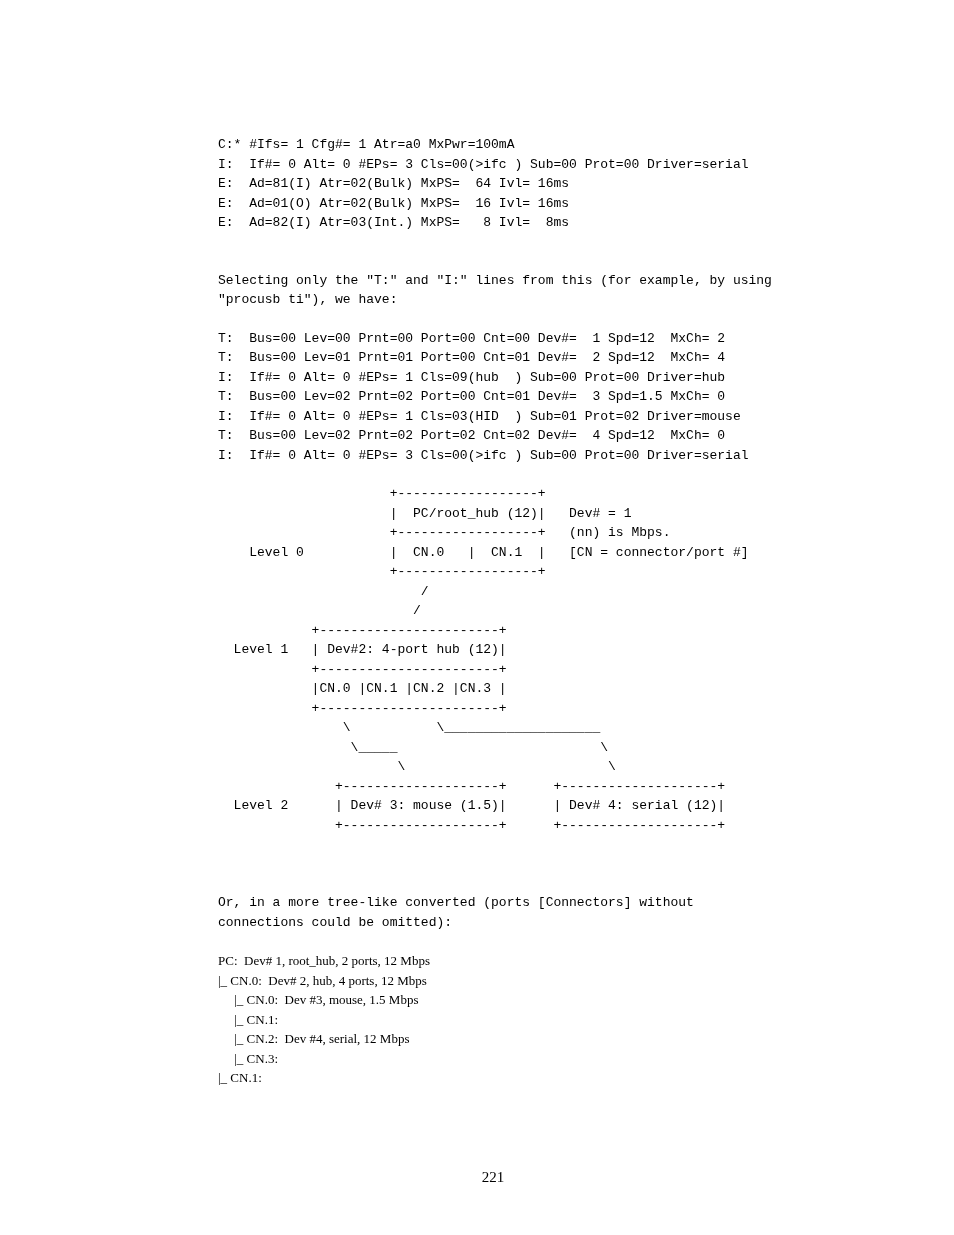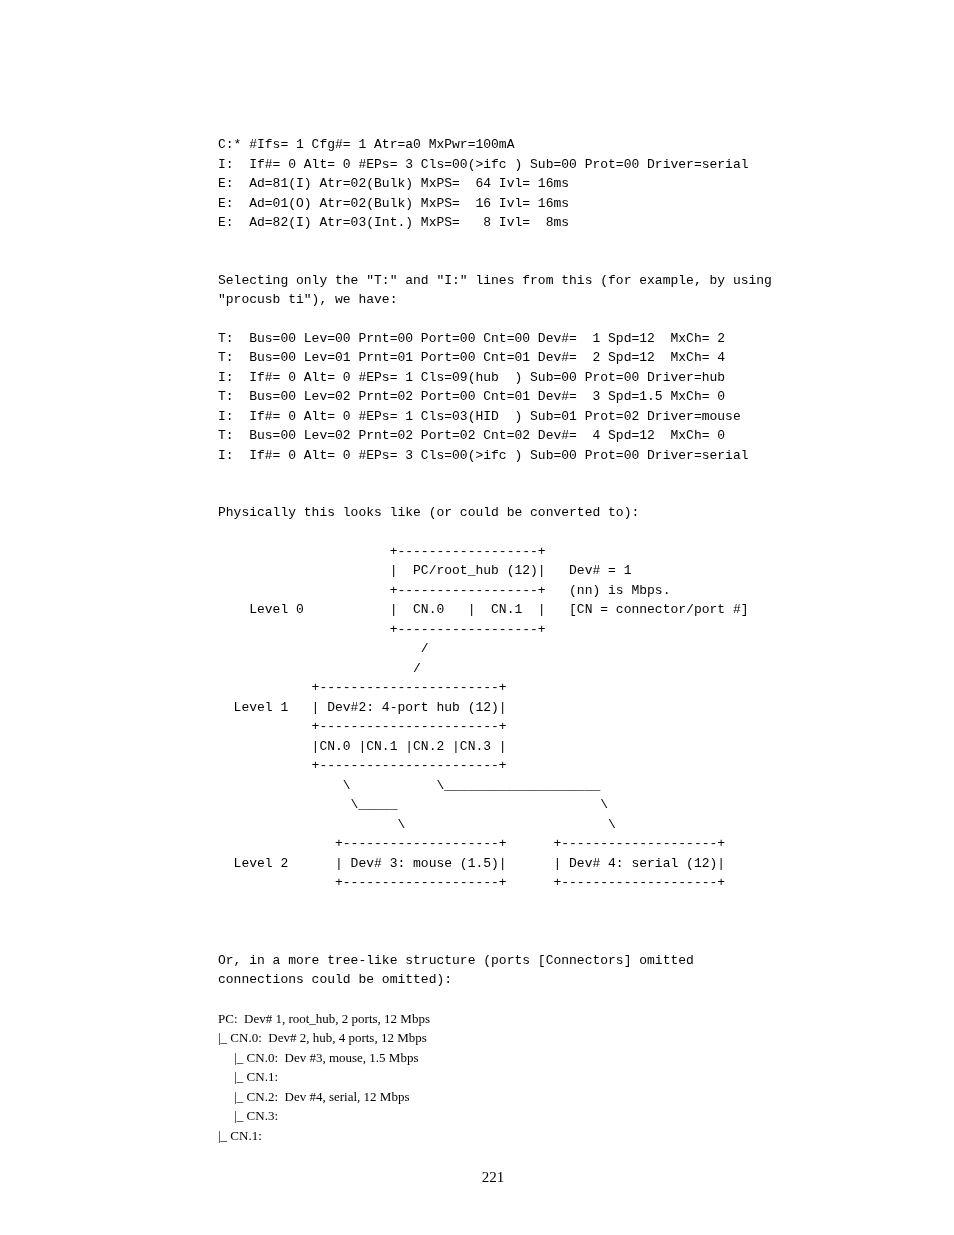--- a/index.html
+++ b/index.html
@@ -49,42 +49,41 @@
 "procusb ti"), we have:</pre>
 
   <pre style="margin-top:19px;">T:  Bus=00 Lev=00 Prnt=00 Port=00 Cnt=00 Dev#=  1 Spd=12  MxCh= 2
 T:  Bus=00 Lev=01 Prnt=01 Port=00 Cnt=01 Dev#=  2 Spd=12  MxCh= 4
 I:  If#= 0 Alt= 0 #EPs= 1 Cls=09(hub  ) Sub=00 Prot=00 Driver=hub
 T:  Bus=00 Lev=02 Prnt=02 Port=00 Cnt=01 Dev#=  3 Spd=1.5 MxCh= 0
 I:  If#= 0 Alt= 0 #EPs= 1 Cls=03(HID  ) Sub=01 Prot=02 Driver=mouse
 T:  Bus=00 Lev=02 Prnt=02 Port=02 Cnt=02 Dev#=  4 Spd=12  MxCh= 0
 I:  If#= 0 Alt= 0 #EPs= 3 Cls=00(&gt;ifc ) Sub=00 Prot=00 Driver=serial</pre>
 
-  <pre style="margin-top:38px;">Physically this looks like (or could be converted to):</pre>
 
   <pre style="margin-top:19px;">                      +------------------+
                       |  PC/root_hub (12)|   Dev# = 1
                       +------------------+   (nn) is Mbps.
     Level 0           |  CN.0   |  CN.1  |   [CN = connector/port #]
                       +------------------+
                           /
                          /
             +-----------------------+
   Level 1   | Dev#2: 4-port hub (12)|
             +-----------------------+
             |CN.0 |CN.1 |CN.2 |CN.3 |
             +-----------------------+
                 \           \____________________
                  \_____                          \
                        \                          \
                +--------------------+      +--------------------+
   Level 2      | Dev# 3: mouse (1.5)|      | Dev# 4: serial (12)|
                +--------------------+      +--------------------+</pre>
 
-  <pre style="margin-top:58px;">Or, in a more tree-like structure (ports [Connectors] omitted
+  <pre style="margin-top:58px;">Or, in a more tree-like converted (ports [Connectors] without
 connections could be omitted):</pre>
 
   <pre style="margin-top:19px;font-family:Liberation Serif, serif;">PC:  Dev# 1, root_hub, 2 ports, 12 Mbps
 |_ CN.0:  Dev# 2, hub, 4 ports, 12 Mbps
      |_ CN.0:  Dev #3, mouse, 1.5 Mbps
      |_ CN.1:
      |_ CN.2:  Dev #4, serial, 12 Mbps
      |_ CN.3:
 |_ CN.1:</pre>
 

